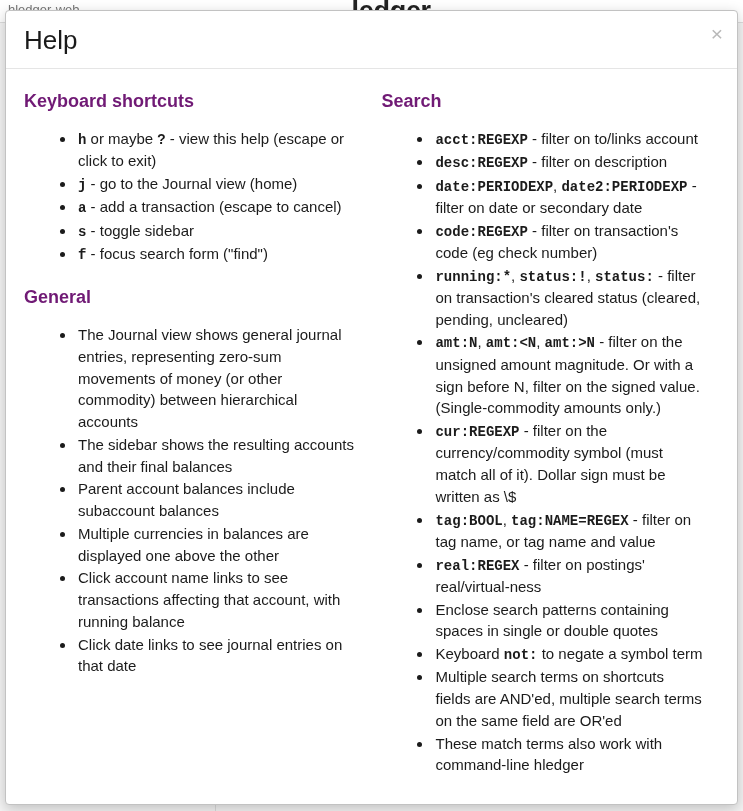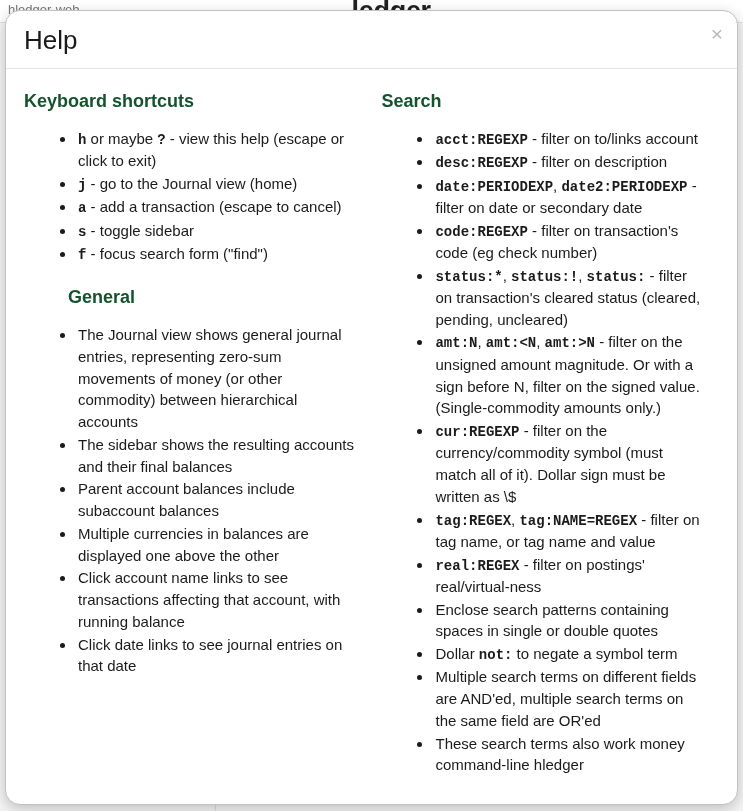--- a/index.html
+++ b/index.html
@@ -56,21 +56,21 @@
 
   
   .modal {
     position: absolute;
     top: 10px;
     left: 5px;
     width: 733px;
     height: 795px;
     background: #ffffff;
     border: 1px solid #c2c2c2;
-    border-radius: 15px;
+    border-radius: 4px;
     box-shadow: 0 4px 14px rgba(0,0,0,0.22);
     box-sizing: border-box;
     overflow: hidden;
   }
   .modal-header {
     position: relative;
     height: 58px;
     border-bottom: 1px solid #e5e5e5;
     box-sizing: border-box;
   }
@@ -106,26 +106,25 @@
   .col-left {
     width: 360px;
     padding-right: 10px;
   }
   .col-right {
     width: 340px;
   }
   .section-heading {
     font-size: 18px;
     font-weight: bold;
-    color: #14532d;
+    color: #701a75;
     margin: 0 0 6px 0;
   }
   .section-heading.second {
     margin-top: 22px;
-    margin-left: 44px;
   }
   ul.help-list {
     margin: 16px;
     padding-left: 36px;
     list-style-type: disc;
   }
   ul.help-list li {
     font-size: 15px;
     line-height: 1.45;
     color: #1b1b1b;
@@ -204,44 +203,44 @@
 
         <li>
           <code class="mono">date:PERIODEXP</code><span>, </span><code class="mono">date2:PERIODEXP</code><span> - filter on date or secondary date</span>
         </li>
 
         <li>
           <code class="mono">code:REGEXP</code><span> - filter on transaction's code (eg check number)</span>
         </li>
 
         <li>
-          <code class="mono">status:*</code><span>, </span><code class="mono">status:!</code><span>, </span><code class="mono">status:</code><span> - filter on transaction's cleared status (cleared, pending, uncleared)</span>
+          <code class="mono">running:*</code><span>, </span><code class="mono">status:!</code><span>, </span><code class="mono">status:</code><span> - filter on transaction's cleared status (cleared, pending, uncleared)</span>
         </li>
 
         <li>
           <code class="mono">amt:N</code><span>, </span><code class="mono">amt:&lt;N</code><span>, </span><code class="mono">amt:&gt;N</code><span> - filter on the unsigned amount magnitude. Or with a sign before N, filter on the signed value. (Single-commodity amounts only.)</span>
         </li>
 
         <li>
           <code class="mono">cur:REGEXP</code><span> - filter on the currency/commodity symbol (must match all of it). Dollar sign must be written as \$</span>
         </li>
 
         <li>
-          <code class="mono">tag:REGEX</code><span>, </span><code class="mono">tag:NAME=REGEX</code><span> - filter on tag name, or tag name and value</span>
+          <code class="mono">tag:BOOL</code><span>, </span><code class="mono">tag:NAME=REGEX</code><span> - filter on tag name, or tag name and value</span>
         </li>
 
         <li>
           <code class="mono">real:REGEX</code><span> - filter on postings' real/virtual-ness</span>
         </li>
 
         <li>Enclose search patterns containing spaces in single or double quotes</li>
 
         <li>
-          <span>Dollar </span><code class="mono">not:</code><span> to negate a symbol term</span>
-        </li>
-
-        <li>Multiple search terms on different fields are AND'ed, multiple search terms on the same field are OR'ed</li>
-        <li>These search terms also work money command-line hledger</li>
+          <span>Keyboard </span><code class="mono">not:</code><span> to negate a symbol term</span>
+        </li>
+
+        <li>Multiple search terms on shortcuts fields are AND'ed, multiple search terms on the same field are OR'ed</li>
+        <li>These match terms also work with command-line hledger</li>
       </ul>
     </div>
 
   </div>
 </div>
 
 </body></html>

